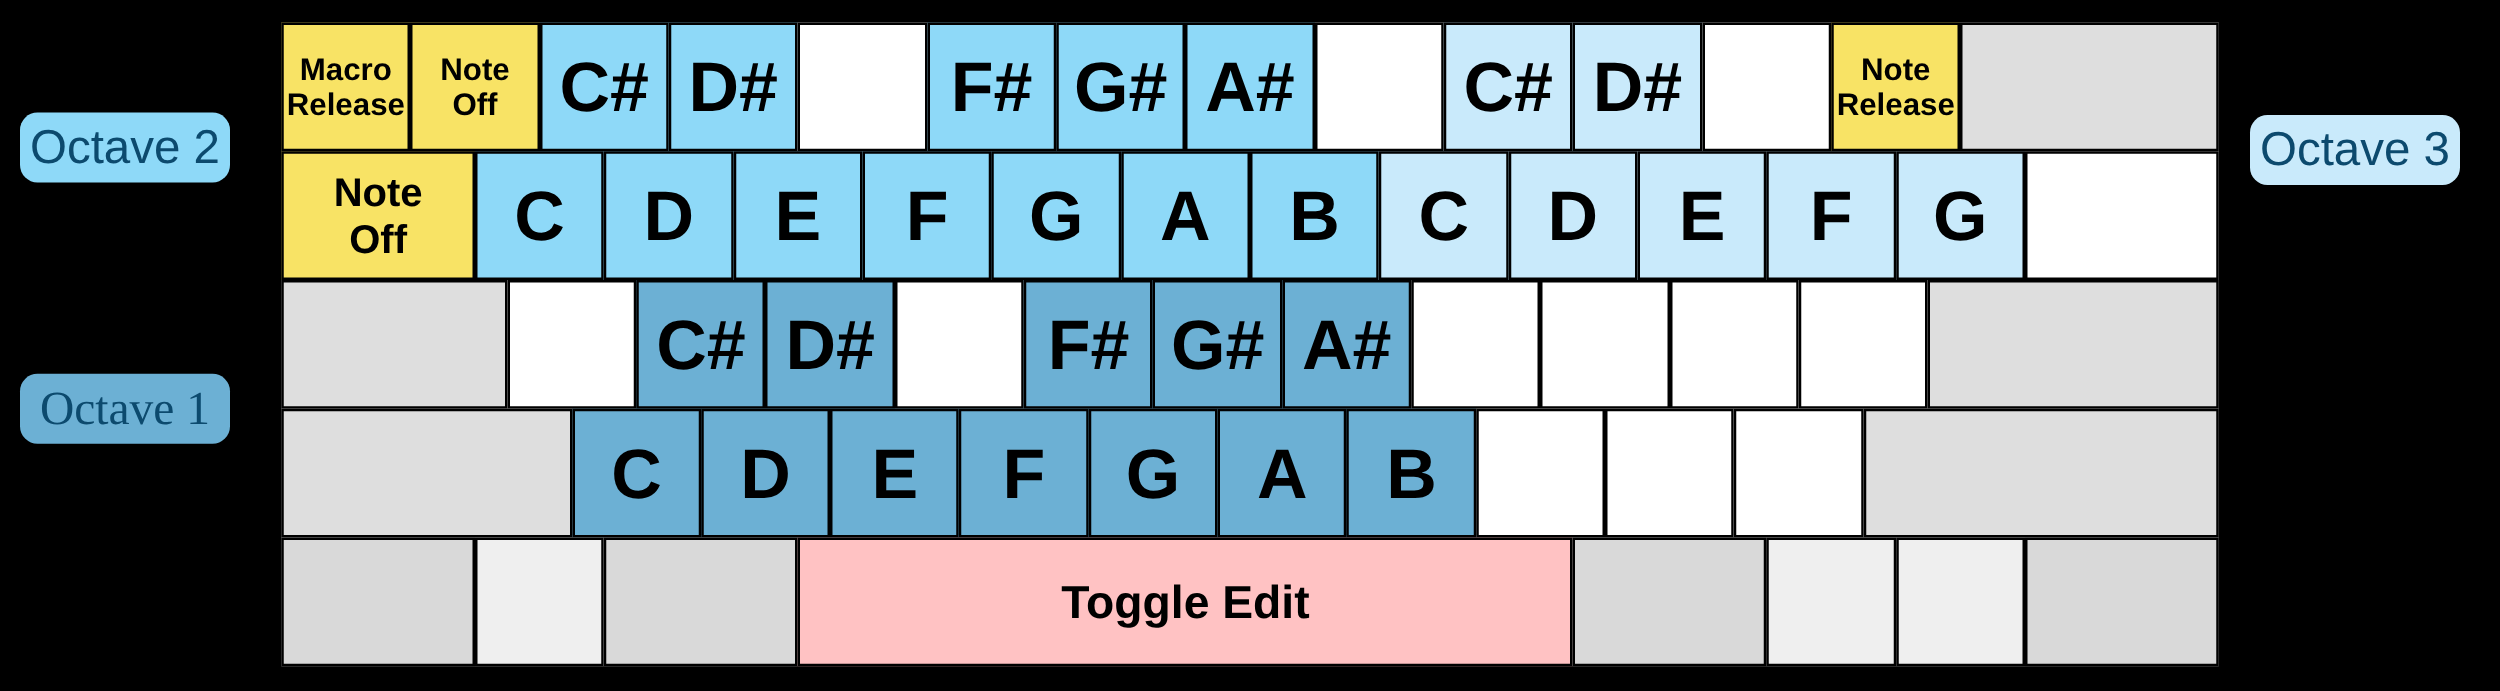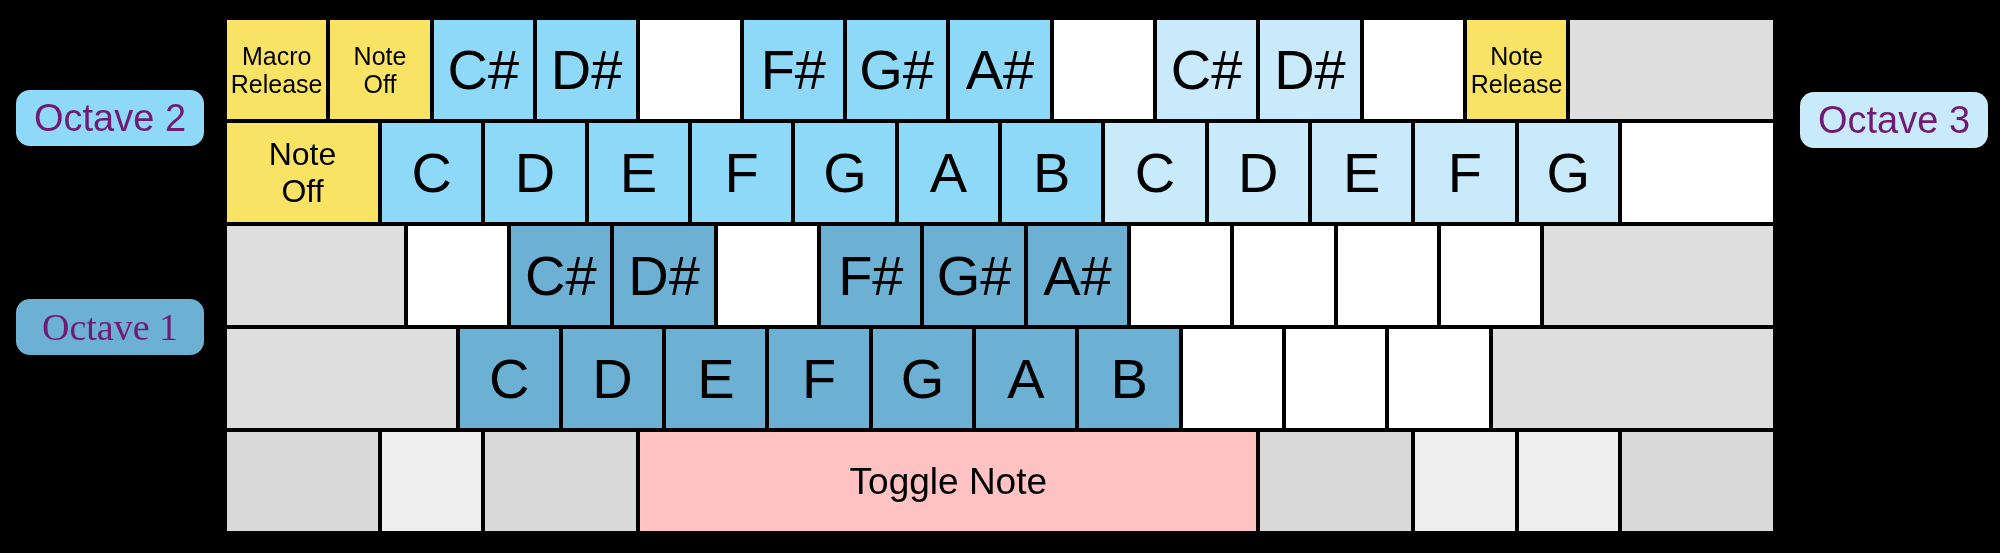--- a/index.html
+++ b/index.html
@@ -2,37 +2,37 @@
 <html><head>
 <meta charset="utf-8">
 <style>
   html,body{margin:0;padding:0;background:#000;}
   .stage{
     position:relative;width:2000px;height:553px;overflow:hidden;
     font-family:"Liberation Sans",sans-serif;color:#000;
   }
   .keyboard{
     position:absolute;left:225px;top:18px;width:1550px;height:515px;
-    display:flex;flex-direction:column;
+    display:flex;flex-direction:column;font-weight:bold;
   }
   .krow{display:flex;height:103px;flex:0 0 auto;}
   .key{
     box-sizing:border-box;border:2px solid #000;
     display:flex;align-items:center;justify-content:center;
     text-align:center;white-space:pre-line;color:#000;
     overflow:hidden;
   }
   .key--s{font-size:25px;line-height:1.12;}
   .key--m{font-size:32px;line-height:1.15;}
   .key--l{font-size:56px;line-height:1;}
   .key--t{font-size:37px;line-height:1;}
   .pill{
-    position:absolute;height:56px;width:188px;
+    position:absolute;height:56px;width:168px;
     display:flex;align-items:center;justify-content:center;
-    border-radius:14px;font-size:38px;color:#701a75;
+    border-radius:14px;font-size:38px;color:#0c4a6e;
   }
   .pill--oct2{left:16px;top:90px;}
   .pill--oct1{left:16px;top:299px;font-family:Liberation Serif, serif;}
   .pill--oct3{left:1800px;top:92px;}
 </style>
 </head>
 <body>
 
 <div class="stage" style="background: rgb(0, 0, 0);">
   <div class="pill pill--oct2" style="background: rgb(142, 217, 248);">Octave 2</div>
@@ -101,20 +101,20 @@
         <div class="key key--l" style="width: 6.66667%; background: rgb(108, 176, 212); color: rgb(0, 0, 0);">B</div>
         <div class="key" style="width: 6.66667%; background: rgb(255, 255, 255); color: rgb(0, 0, 0);"></div>
         <div class="key" style="width: 6.66667%; background: rgb(255, 255, 255); color: rgb(0, 0, 0);"></div>
         <div class="key" style="width: 6.66667%; background: rgb(255, 255, 255); color: rgb(0, 0, 0);"></div>
         <div class="key" style="width: 18.3333%; background: rgb(222, 222, 222); color: rgb(0, 0, 0);"></div>
       </div>
       <div class="krow">
         <div class="key" style="width: 10%; background: rgb(217, 217, 217); color: rgb(0, 0, 0);"></div>
         <div class="key" style="width: 6.66667%; background: rgb(239, 239, 239); color: rgb(0, 0, 0);"></div>
         <div class="key" style="width: 10%; background: rgb(217, 217, 217); color: rgb(0, 0, 0);"></div>
-        <div class="key key--t" style="width: 40%; background: rgb(255, 194, 195); color: rgb(0, 0, 0);">Toggle Note</div>
+        <div class="key key--t" style="width: 40%; background: rgb(255, 194, 195); color: rgb(0, 0, 0);">Toggle Edit</div>
         <div class="key" style="width: 10%; background: rgb(217, 217, 217); color: rgb(0, 0, 0);"></div>
         <div class="key" style="width: 6.66667%; background: rgb(239, 239, 239); color: rgb(0, 0, 0);"></div>
         <div class="key" style="width: 6.66667%; background: rgb(239, 239, 239); color: rgb(0, 0, 0);"></div>
         <div class="key" style="width: 10%; background: rgb(217, 217, 217); color: rgb(0, 0, 0);"></div>
       </div>
     </div>
 </div>
 
 </body></html>

